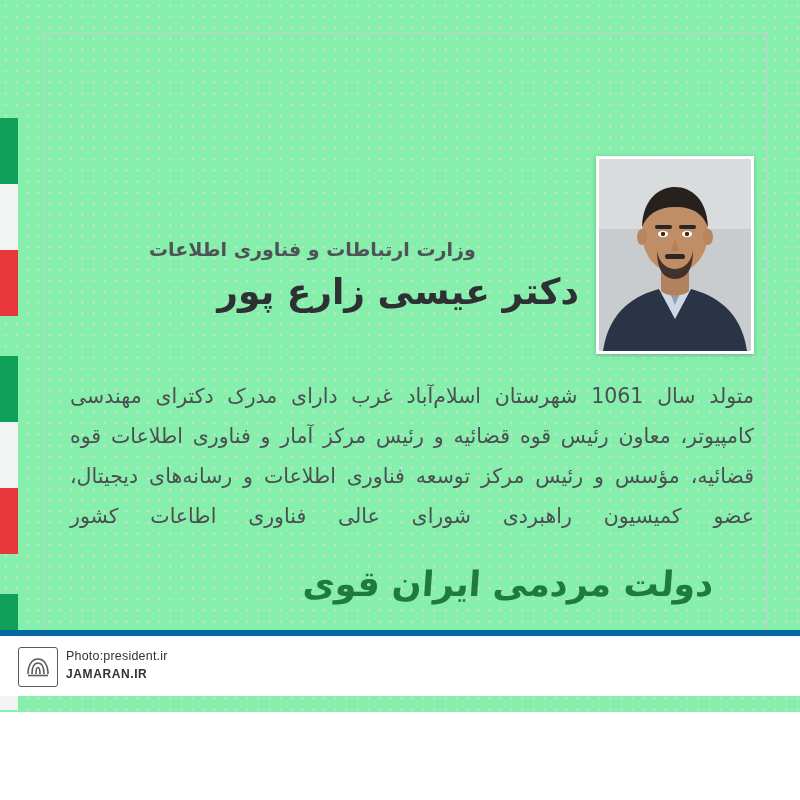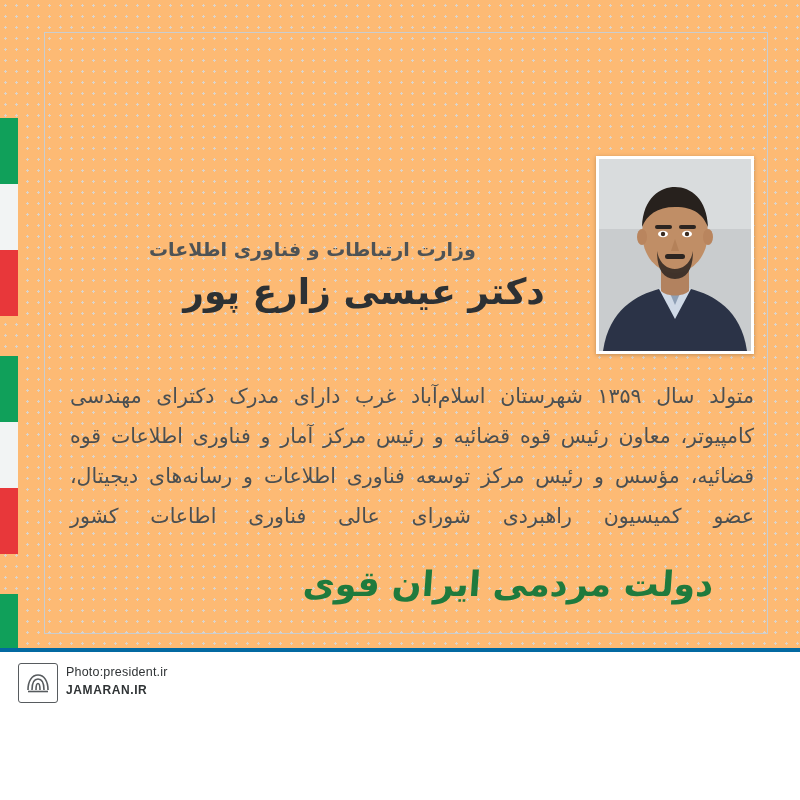--- a/index.html
+++ b/index.html
@@ -11,21 +11,21 @@
     width: 800px;
     height: 800px;
     overflow: hidden;
     font-family: "DejaVu Sans", "Liberation Sans", sans-serif;
   }
 
   #poster {
     position: relative;
     width: 800px;
     height: 712px;
-    background: #fdba74;
+    background: #86efac;
     overflow: hidden;
   }
 
   
   #dots {
     position: absolute;
     inset: 0;
     background-image: radial-gradient(#d5d9db 1.1px, transparent 1.2px);
     background-size: 11px 11px;
     background-position: 0 0;
@@ -87,21 +87,21 @@
     font-weight: 700;
     color: #4e5356;
     letter-spacing: 0px;
     white-space: nowrap;
   }
   #person-name {
     position: absolute;
     right: 175px;
     top: 225px;
     width: 430px;
-    text-align: center;
+    text-align: right;
     direction: rtl;
     font-size: 36px;
     font-weight: 700;
     color: #2d3134;
     white-space: nowrap;
   }
 
   
   #bio {
     position: absolute;
@@ -127,25 +127,25 @@
     font-weight: 700;
     color: #1f7a3d;
     letter-spacing: -1px;
     transform: skewX(-4deg);
   }
 
   
   #bottom-bar {
     position: absolute;
     left: 0;
-    bottom: 0;
+    bottom: 16px;
     width: 800px;
     height: 60px;
     background: #ffffff;
-    border-top: 4px solid #0369a1;
+    border-top: 6px solid #0369a1;
   }
   #logo-box {
     position: absolute;
     left: 18px;
     top: 11px;
     width: 38px;
     height: 38px;
     border: 1.5px solid #575b5e;
     border-radius: 3px;
     display: flex;
@@ -227,21 +227,21 @@
 
         <ellipse cx="43" cy="78" rx="5" ry="8" fill="#b9855e"></ellipse>
         <ellipse cx="109" cy="78" rx="5" ry="8" fill="#b9855e"></ellipse>
       </svg>
     </div>
 
     <div id="ministry">وزارت ارتباطات و فناوری اطلاعات</div>
 
     <div id="person-name">دکتر عیسی زارع پور</div>
 
-    <div id="bio">متولد سال ۱۳۵۹ شهرستان اسلام‌آباد غرب دارای مدرک دکترای مهندسی کامپیوتر، معاون رئیس قوه قضائیه و رئیس مرکز آمار و فناوری اطلاعات قوه قضائیه، مؤسس و رئیس مرکز توسعه فناوری اطلاعات و رسانه‌های دیجیتال، عضو کمیسیون راهبردی شورای عالی فناوری اطاعات کشور</div>
+    <div id="bio">متولد سال 1061 شهرستان اسلام‌آباد غرب دارای مدرک دکترای مهندسی کامپیوتر، معاون رئیس قوه قضائیه و رئیس مرکز آمار و فناوری اطلاعات قوه قضائیه، مؤسس و رئیس مرکز توسعه فناوری اطلاعات و رسانه‌های دیجیتال، عضو کمیسیون راهبردی شورای عالی فناوری اطاعات کشور</div>
 
     <div id="slogan">دولت مردمی ایران قوی</div>
 
   </div>
 
   <div id="bottom-bar">
     <div id="logo-box">
       <svg viewBox="0 0 26 26" aria-hidden="true">
         <path d="M3 20 C3 11 7 5 13 5 C19 5 23 11 23 20" fill="none" stroke="#575b5e" stroke-width="1.6"></path>
         <path d="M7 20 C7 13 9.5 9 13 9 C16.5 9 19 13 19 20" fill="none" stroke="#575b5e" stroke-width="1.6"></path>

